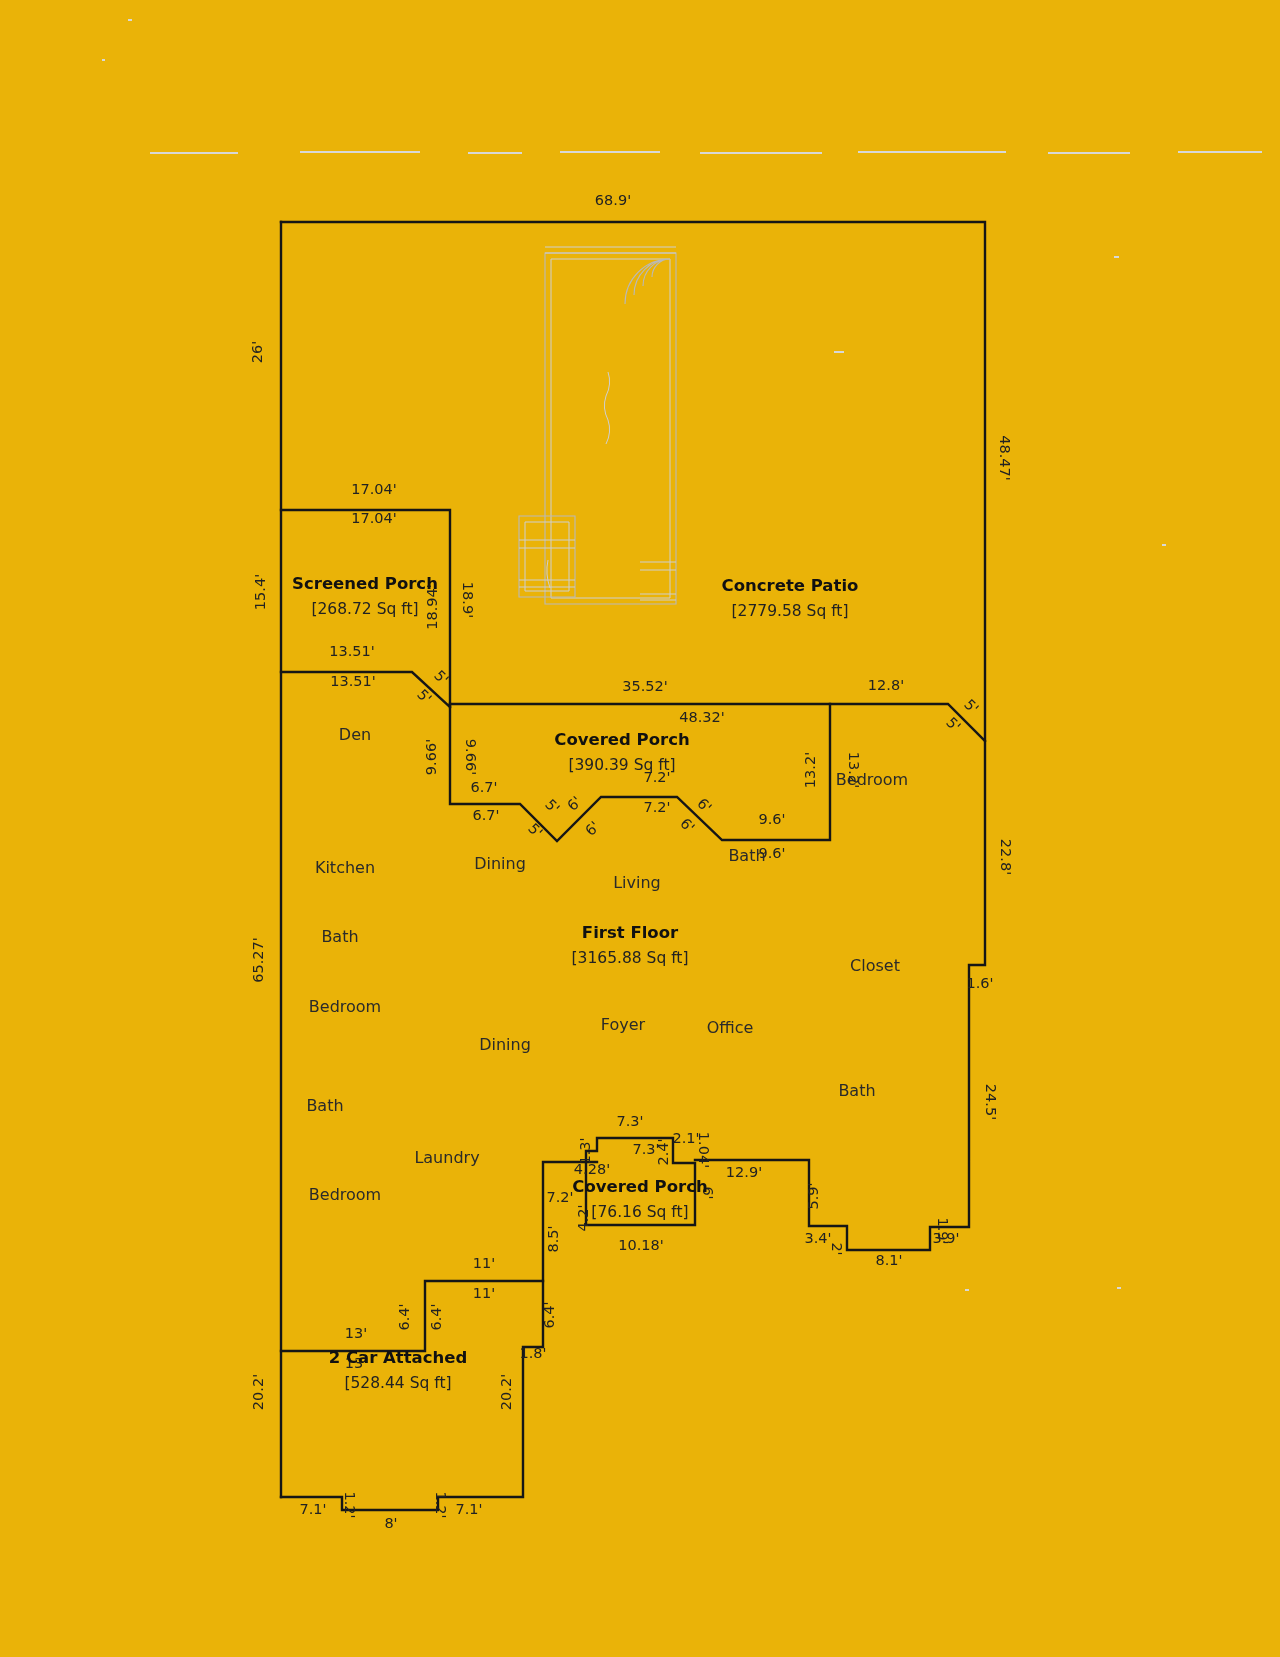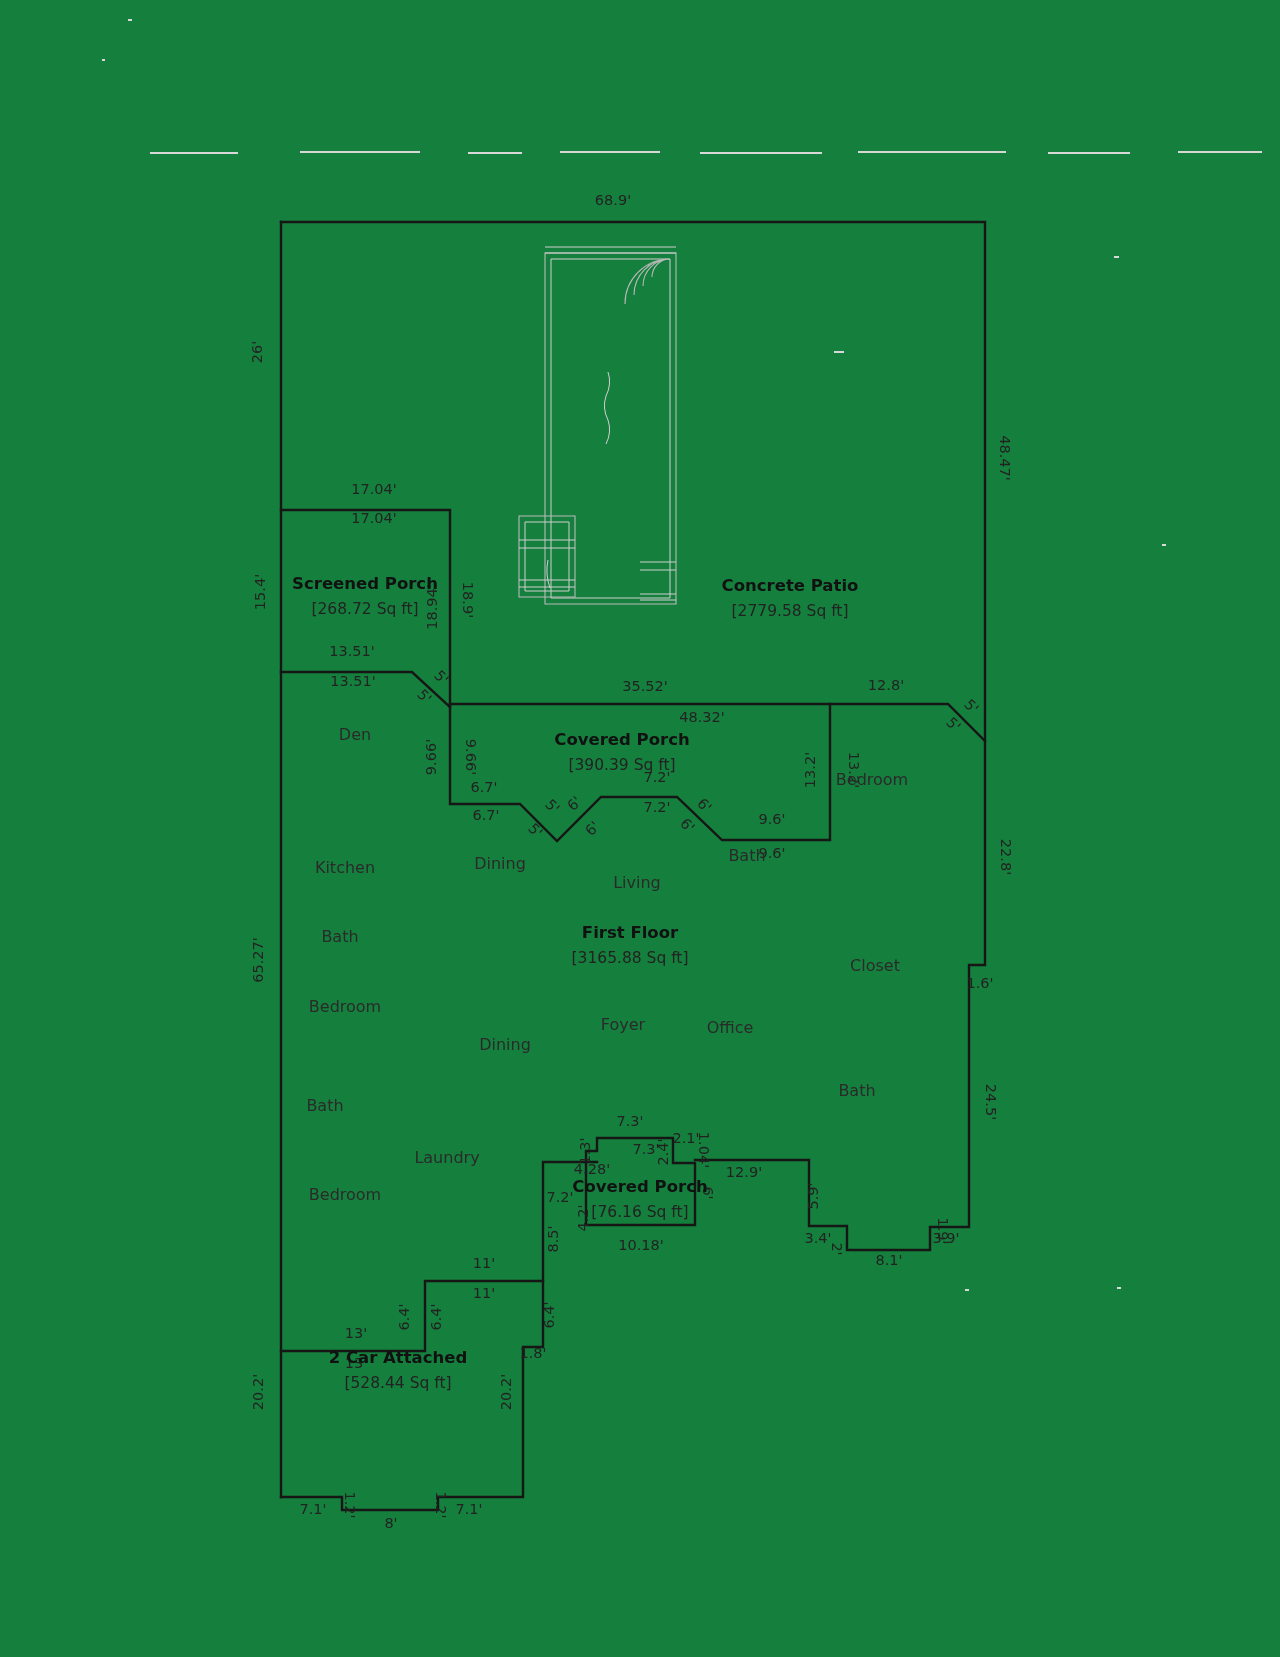--- a/index.html
+++ b/index.html
@@ -1,16 +1,16 @@
 <!DOCTYPE html>
 <html><head>
 <meta charset="utf-8">
 <style>
   html,body{margin:0;padding:0;background:#ffffff;}
-  .page{position:relative;width:1280px;height:1657px;background:#15803d;overflow:hidden;
+  .page{position:relative;width:1280px;height:1657px;background:#eab308;overflow:hidden;
         font-family:"DejaVu Sans","Liberation Sans",sans-serif;}
   svg text{fill:#222;}
   .dim{font-size:14.5px;}
   .room{font-size:16px;fill:#2a2a2a;}
   .area-title{font-size:16.5px;font-weight:bold;fill:#111;}
   .area-sub{font-size:15.5px;fill:#222;}
   .walls{stroke:#161616;stroke-width:2.4;fill:none;stroke-linecap:square;stroke-linejoin:miter;}
   .faint{stroke:#b9b9b9;stroke-width:1.1;fill:none;}
   .faint2{stroke:#cfcfcf;stroke-width:1;fill:none;}
   .streak{stroke:#d8d8d8;stroke-width:2;fill:none;}

